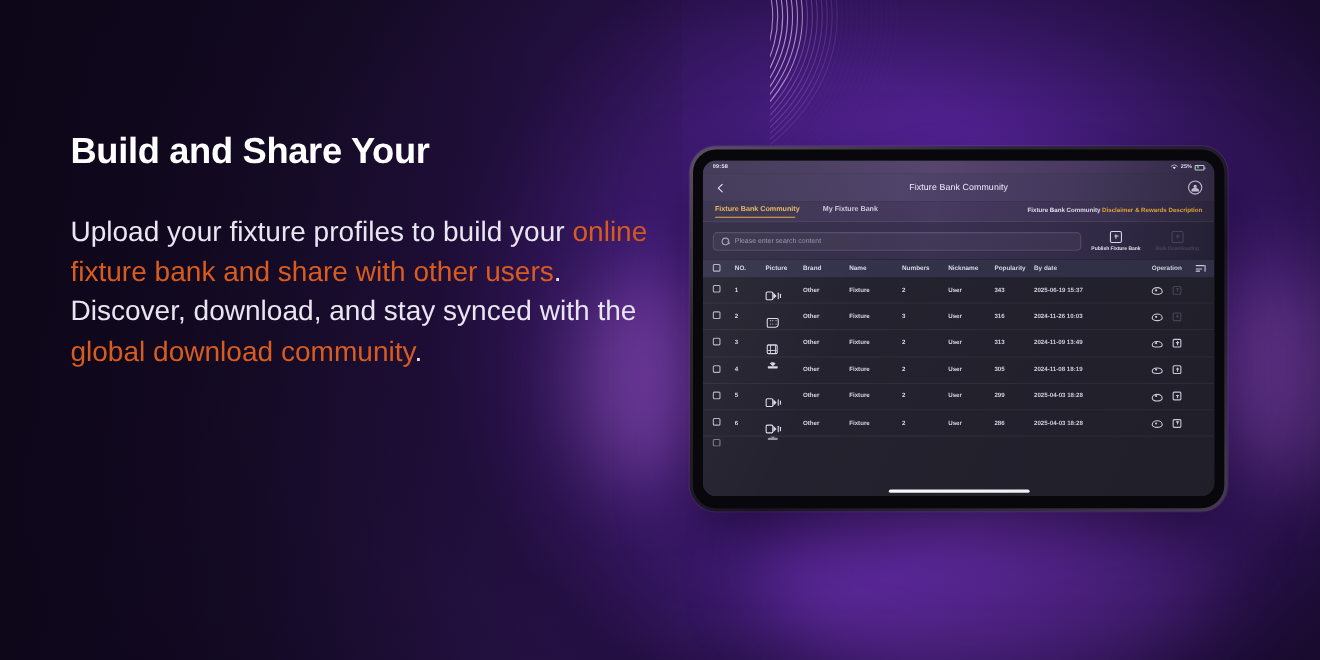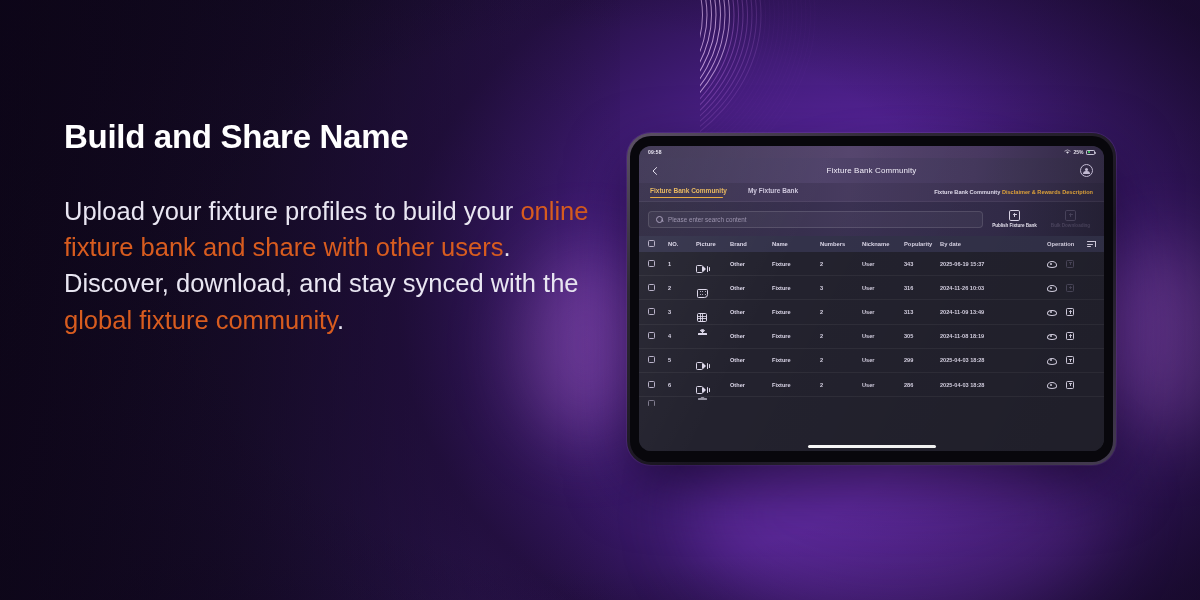--- a/index.html
+++ b/index.html
@@ -331,24 +331,24 @@
 
   <div class="glowblob" style="left:520px;top:250px;width:130px;height:190px;background:rgba(226,140,255,.30);"></div>
   <div class="glowblob" style="left:1100px;top:240px;width:130px;height:200px;background:rgba(226,140,255,.30);"></div>
 
   <div class="bg-topdark"></div>
   <div class="bg-vign"></div>
 </div>
 
 <div class="copy">
   <h1 class="headline">
-    <span>Build and Share Name</span>
+    <span>Build and Share Your</span>
   </h1>
   <p class="body-copy">
-    <span>Upload your fixture profiles to build your </span><span class="hl">online fixture bank and share with other users</span><span>. Discover, download, and stay synced with the </span><span class="hl">global fixture community</span><span>.</span>
+    <span>Upload your fixture profiles to build your </span><span class="hl">online fixture bank and share with other users</span><span>. Discover, download, and stay synced with the </span><span class="hl">global download community</span><span>.</span>
   </p>
 </div>
 
 <div class="tablet">
  <div class="tablet-inner">
   <div class="screen">
 
     <div class="statusbar">
       <span class="sb-time">09:58</span>
       <span class="sb-right">

